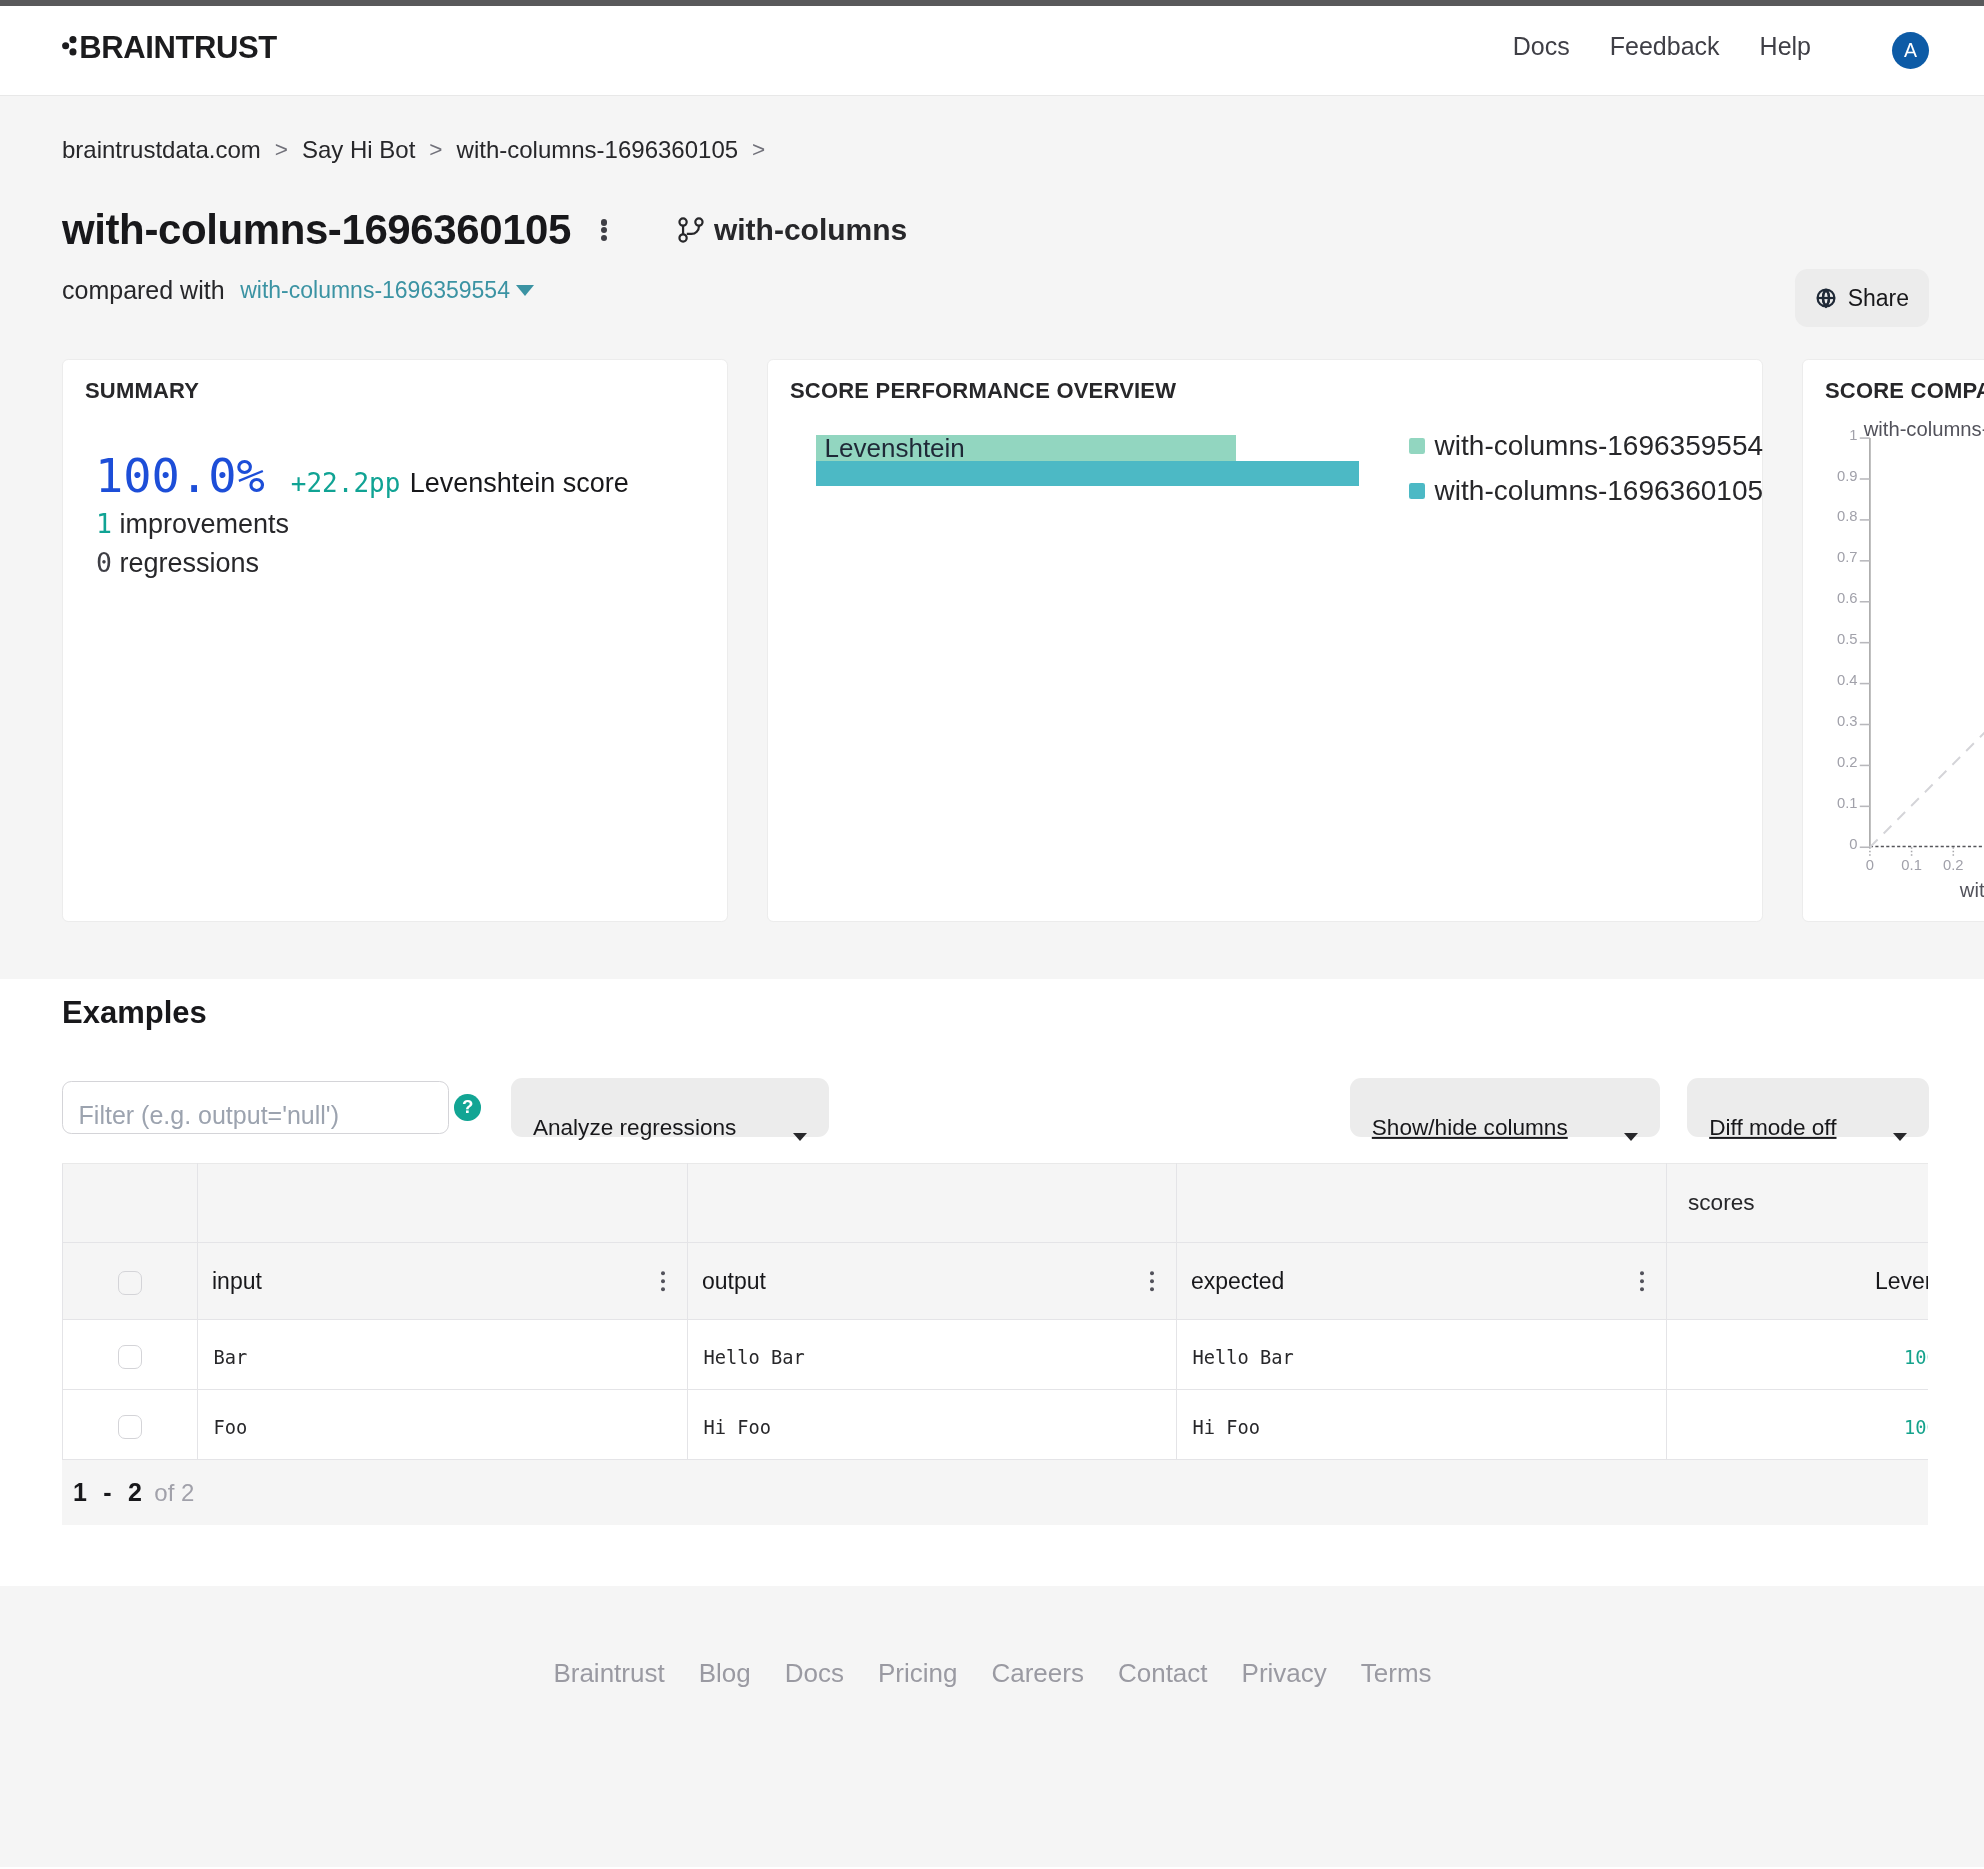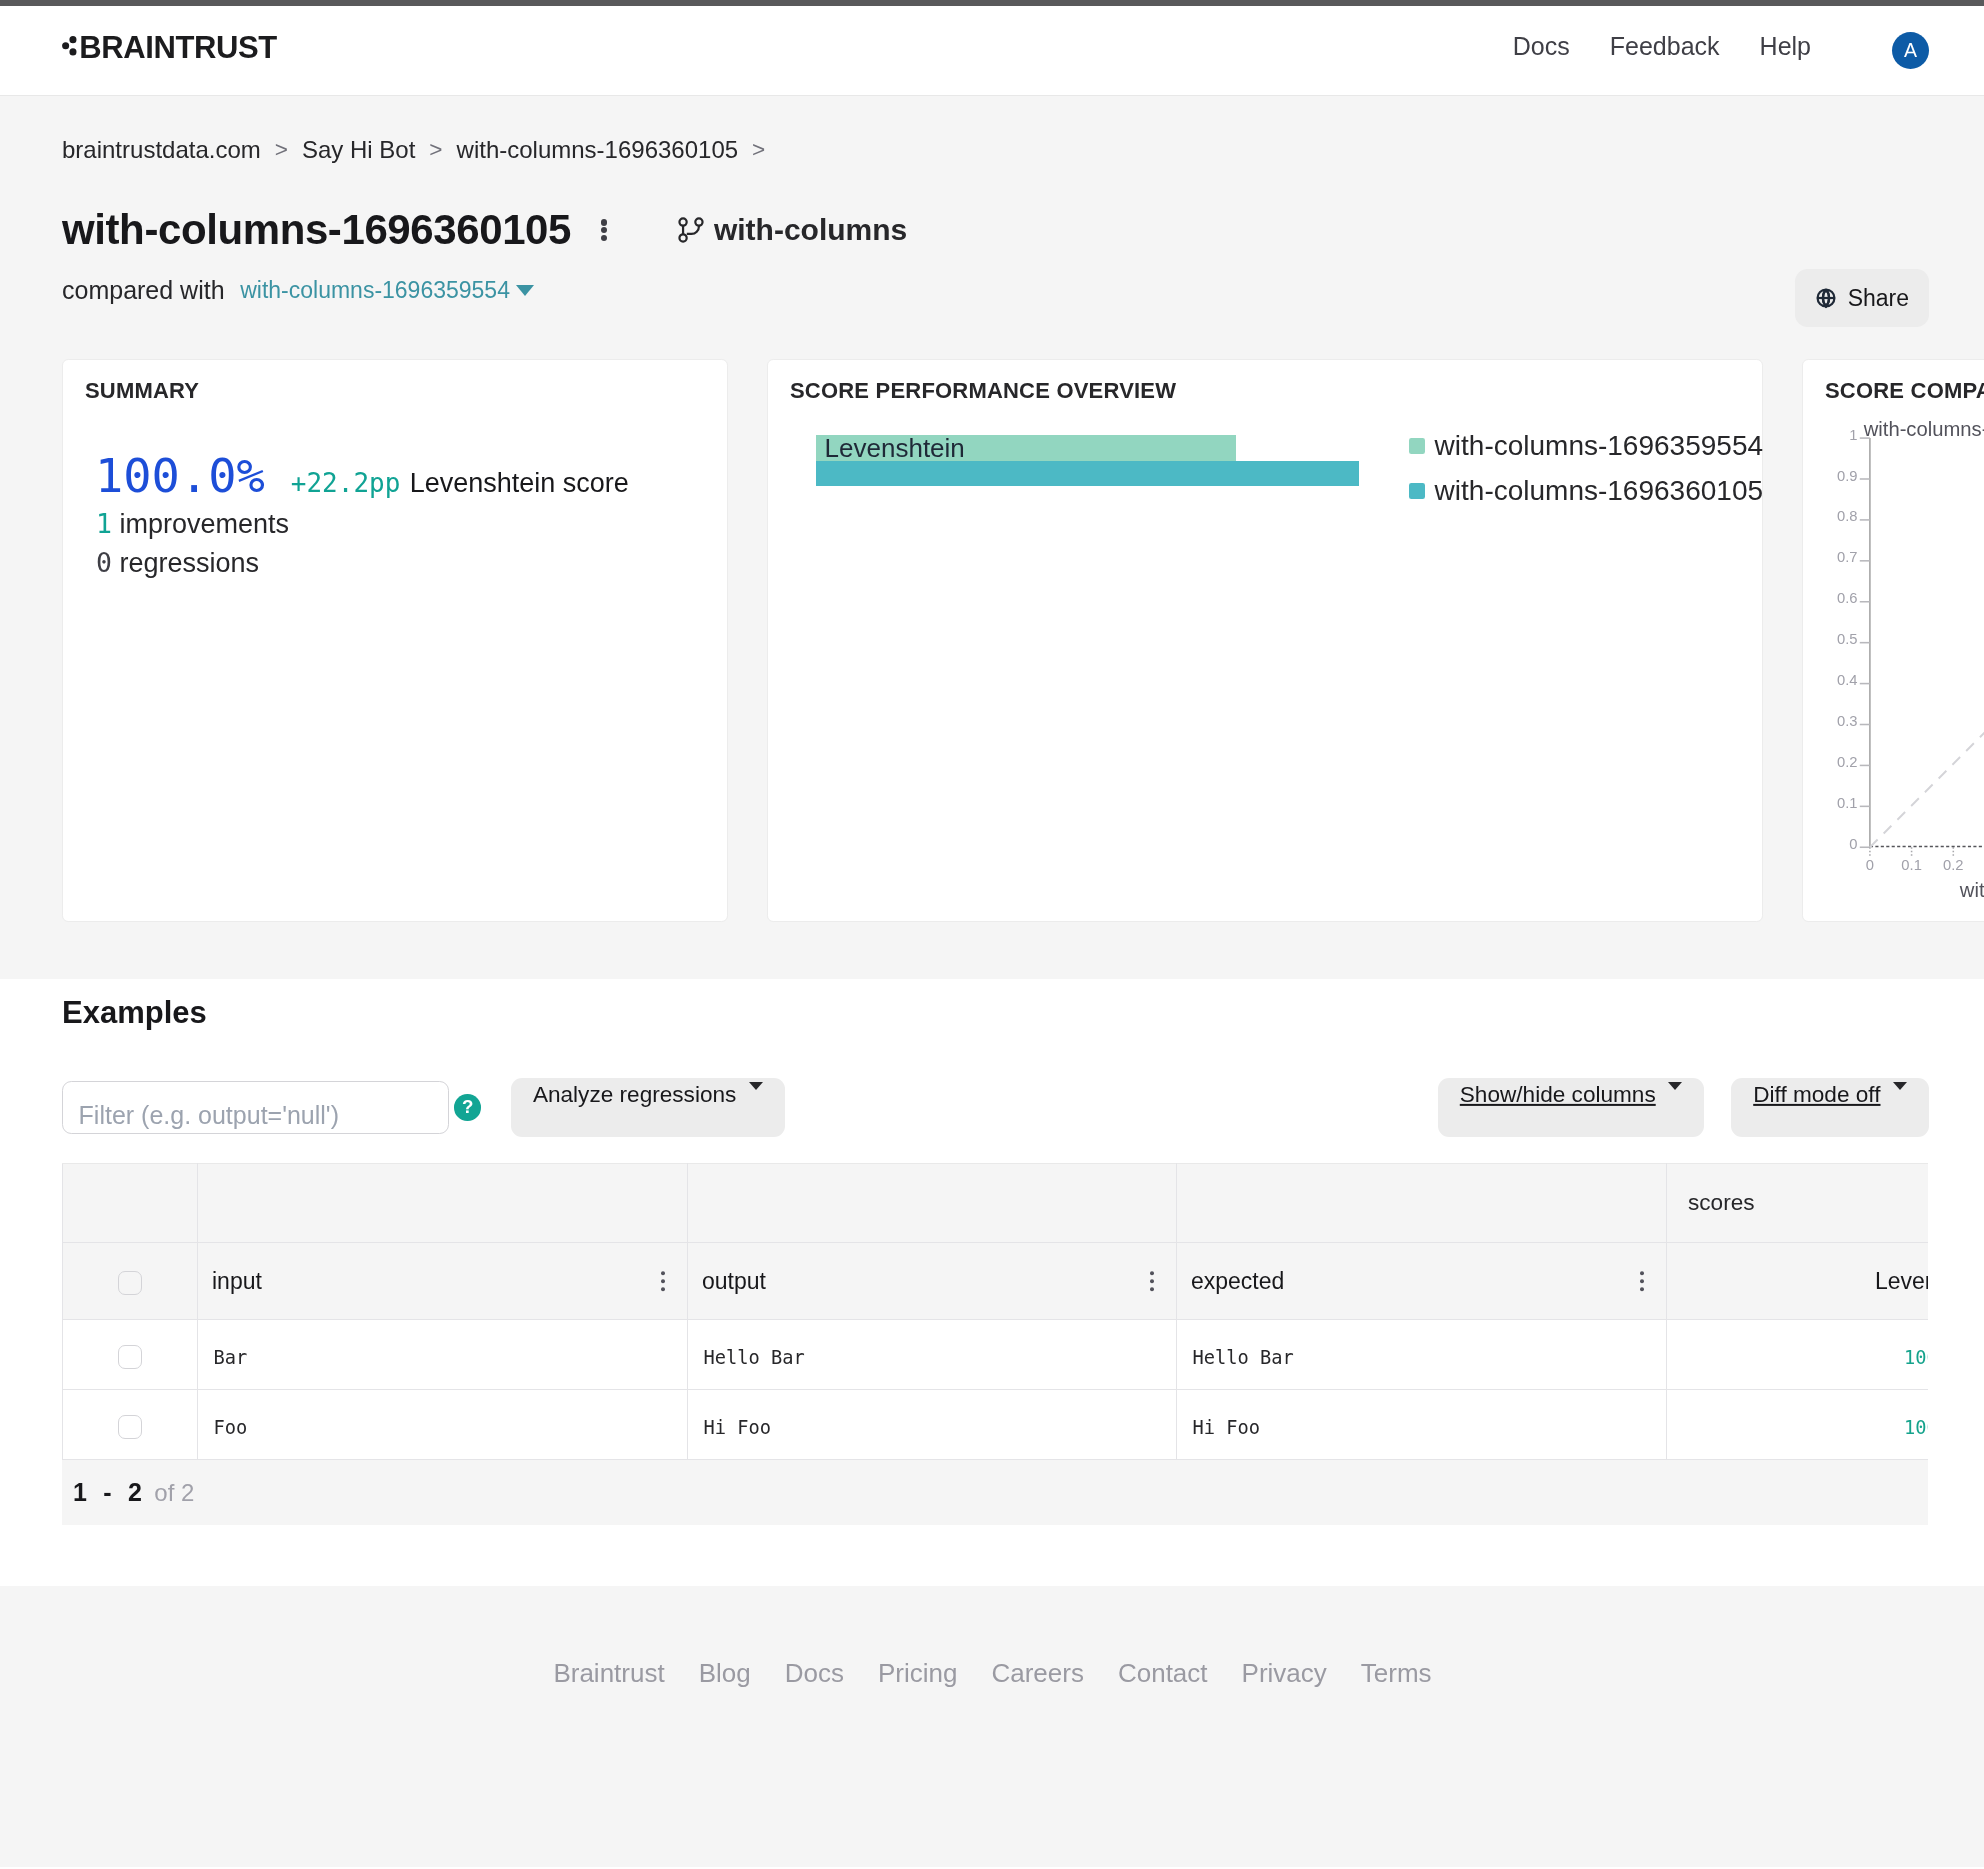--- a/index.html
+++ b/index.html
@@ -62,21 +62,21 @@
 .legend-swatch { width:16.3px; height:16.3px; border-radius:2.3px; flex:none; }
 
 
 .examples { background:#fff; padding:15.6px 0 0 0; }
 .examples-inner { padding:0 56px 0 62px; }
 .examples-title { font-size:31px; font-weight:700; color:#18181b; }
 .controls { display:flex; align-items:center; margin-top:47px; }
 .filter-input { width:387px; height:53px; border:1.6px solid #d4d4d8; border-radius:9.3px; background:#fff; font-size:25px; font-family:inherit; color:#27272a; padding:16.3px 15.6px 0 15.6px; outline:none; }
 .filter-input::placeholder { color:#9ca3af; }
 .help-icon { width:26.5px; height:26.5px; border-radius:50%; background:#12a594; color:#fff; font-size:18.7px; font-weight:700; display:flex; align-items:center; justify-content:center; margin-left:5.4px; }
-.btn { height:59px; background:#ececec; border:none; border-radius:11px; display:flex; align-items:flex-start; padding:0 22px; font-size:22.6px; color:#18181b; font-family:inherit; cursor:pointer; }
+.btn { height:59px; background:#ececec; border:none; border-radius:11px; display:flex; align-items:flex-end; padding:0 22px; font-size:22.6px; color:#18181b; font-family:inherit; cursor:pointer;gap:44px; }
 .btn > * { transform:translateY(3.9px); }
 .btn .caret { width:0; height:0; border-left:7px solid transparent; border-right:7px solid transparent; border-top:8.6px solid #27272a; margin-left:12.5px; }
 .btn-analyze { margin-left:30px; }
 .controls-right { margin-left:auto; display:flex;text-decoration:underline; }
 .btn-diff { margin-left:27px; }
 
 
 .table-wrap { margin:26.5px 0 0 62px; width:1866px; overflow:hidden; }
 table.grid { border-collapse:collapse; table-layout:fixed; width:2070px; }
 table.grid col.c-check { width:135px; }

